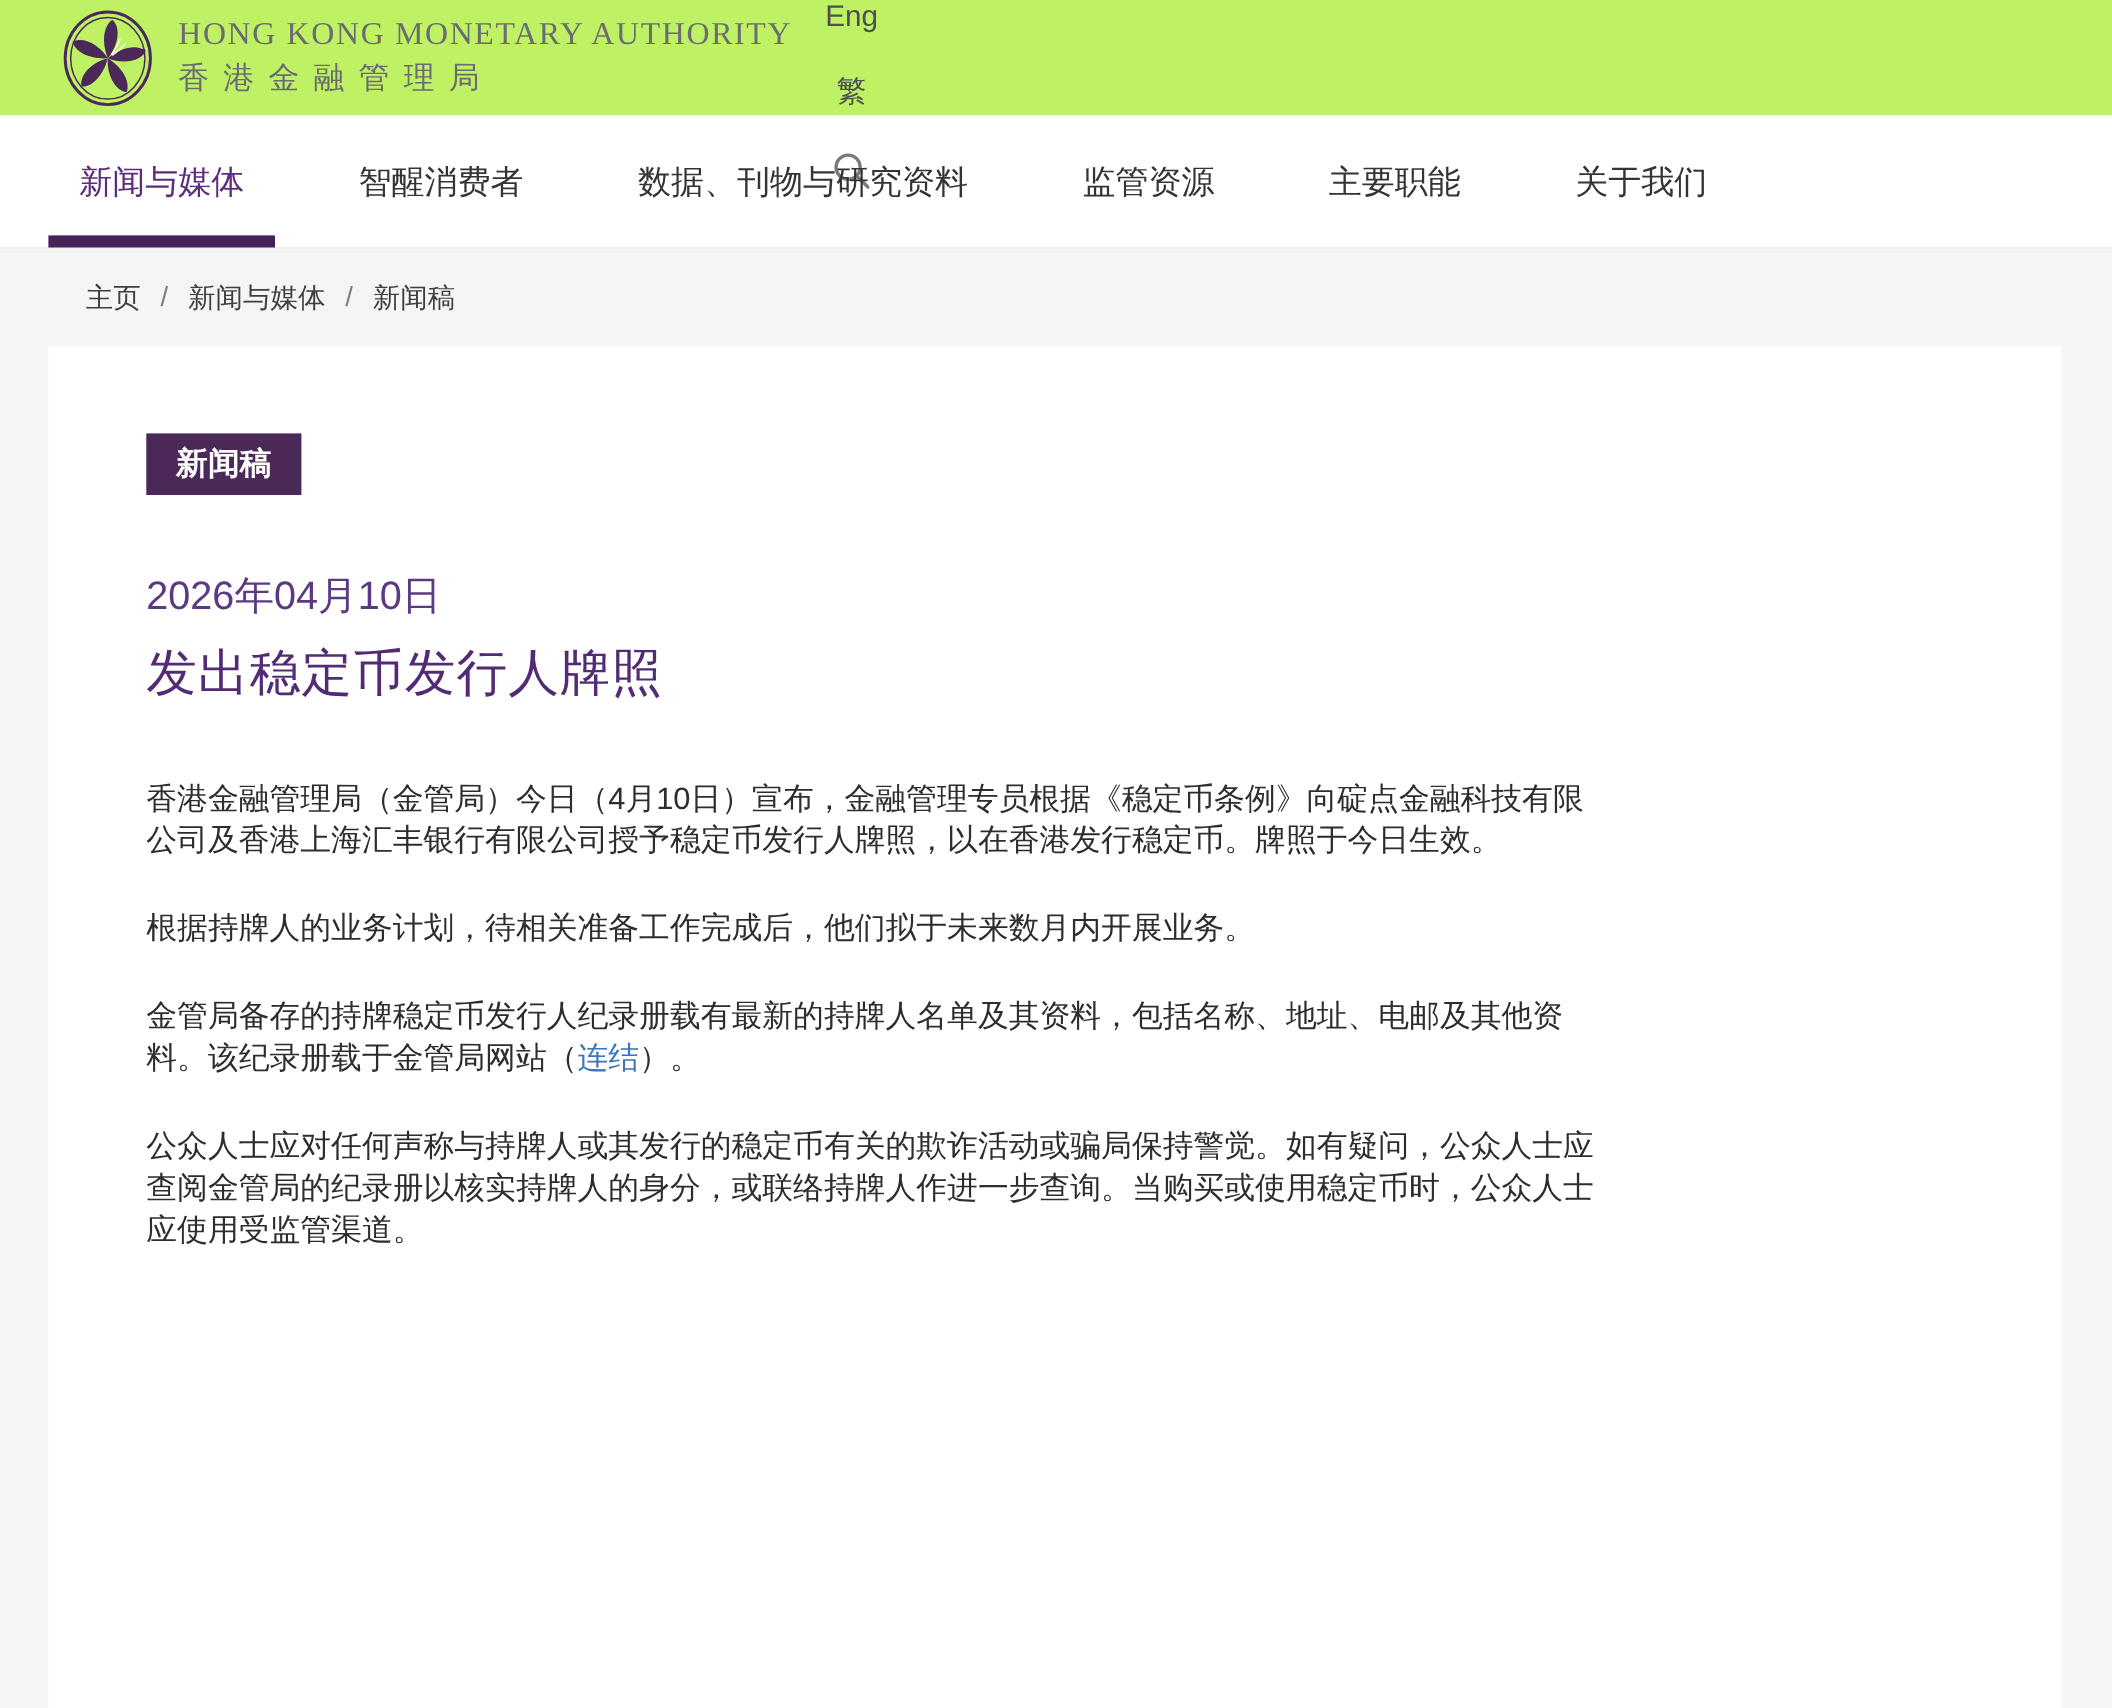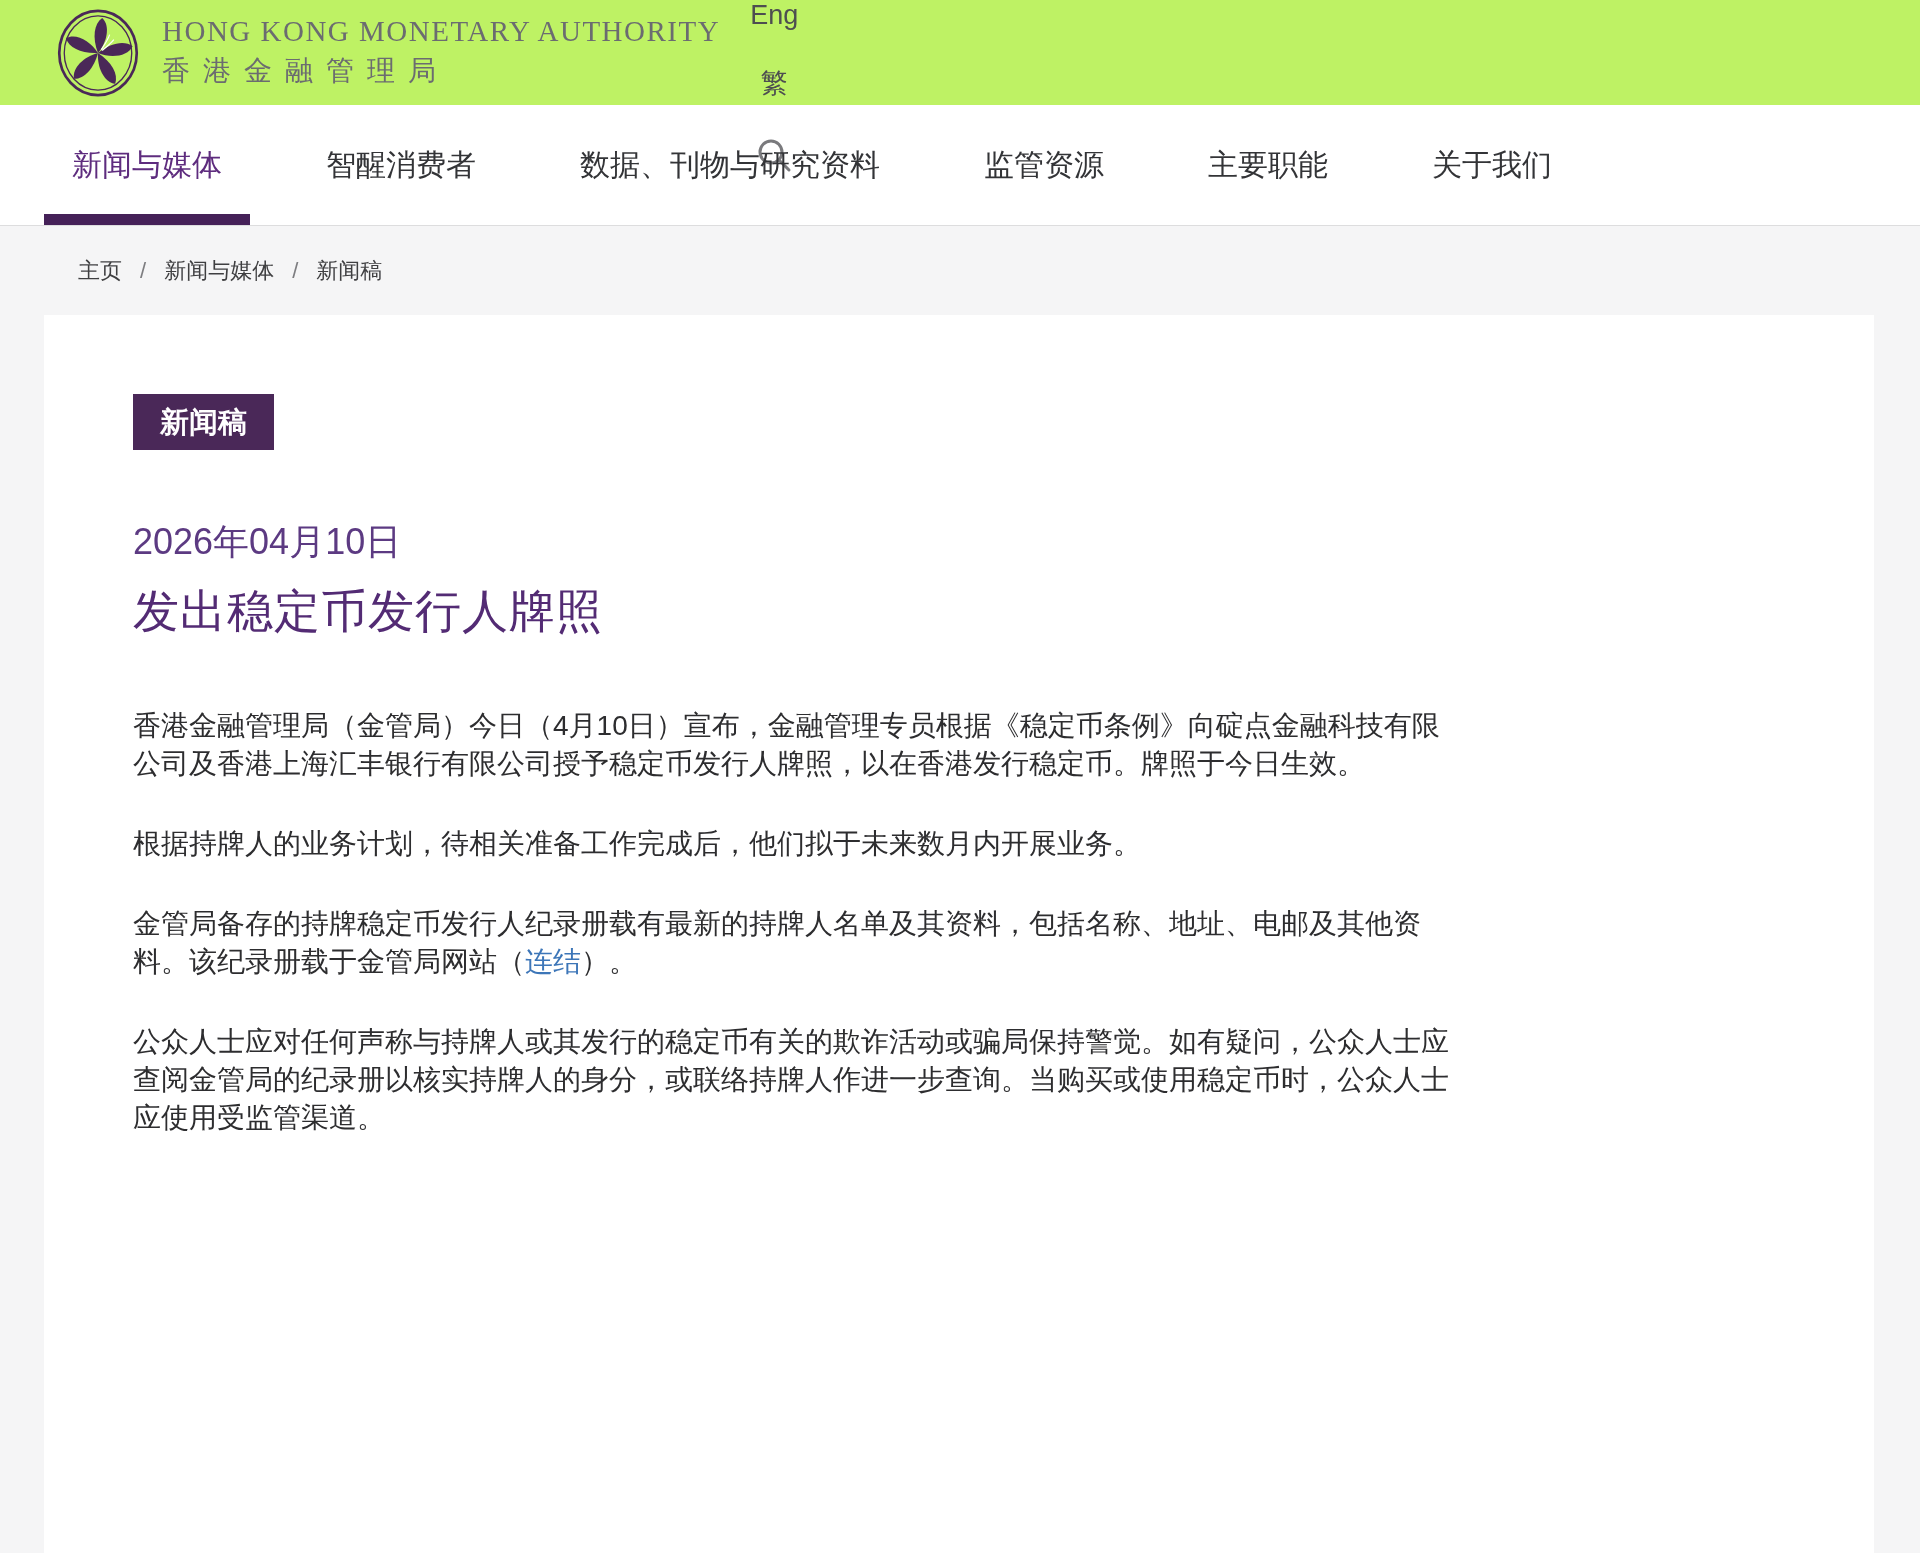--- a/index.html
+++ b/index.html
@@ -45,21 +45,21 @@
   }
   .nav-item.active{
     color:#5e2c7e;border-bottom-color:#452158;
   }
   
   .page-bg{
     background:#f5f5f6;min-height:1327px;box-sizing:border-box;
   }
   .breadcrumb{
     height:89px;display:flex;align-items:center;gap:18px;
-    padding:0 0 0 78px;font-size:22px;color:#3f3f41;
+    padding:0 0 0 78px;font-size:25px;color:#3f3f41;
   }
   .breadcrumb a{color:#3f3f41;text-decoration:none;cursor:pointer;}
   .breadcrumb .sep{color:#7d7d80;}
   
   .card{
     margin:0 46px 0 44px;background:#ffffff;
     min-height:1238px;box-sizing:border-box;
     padding:79px 90px 60px 89px;
   }
   .badge{

